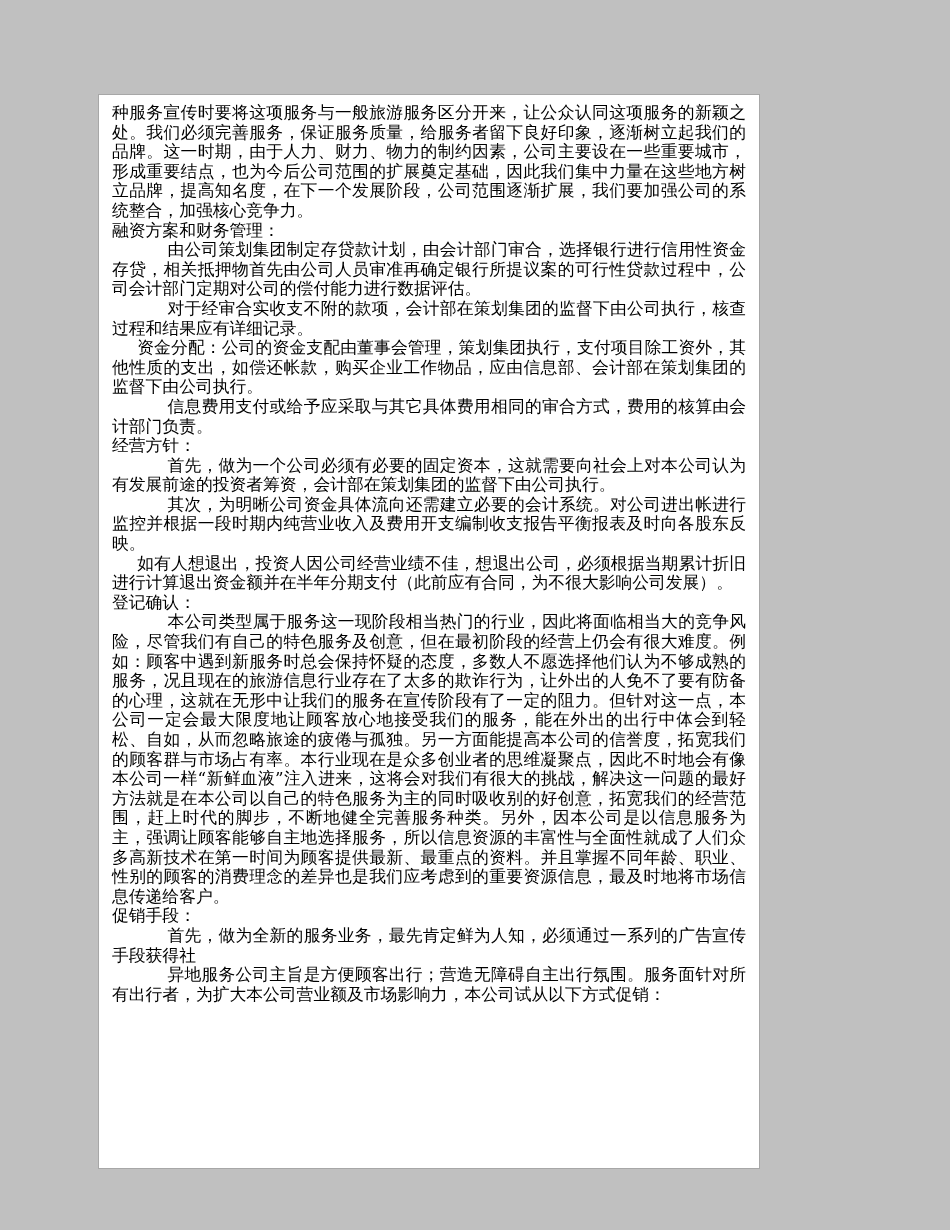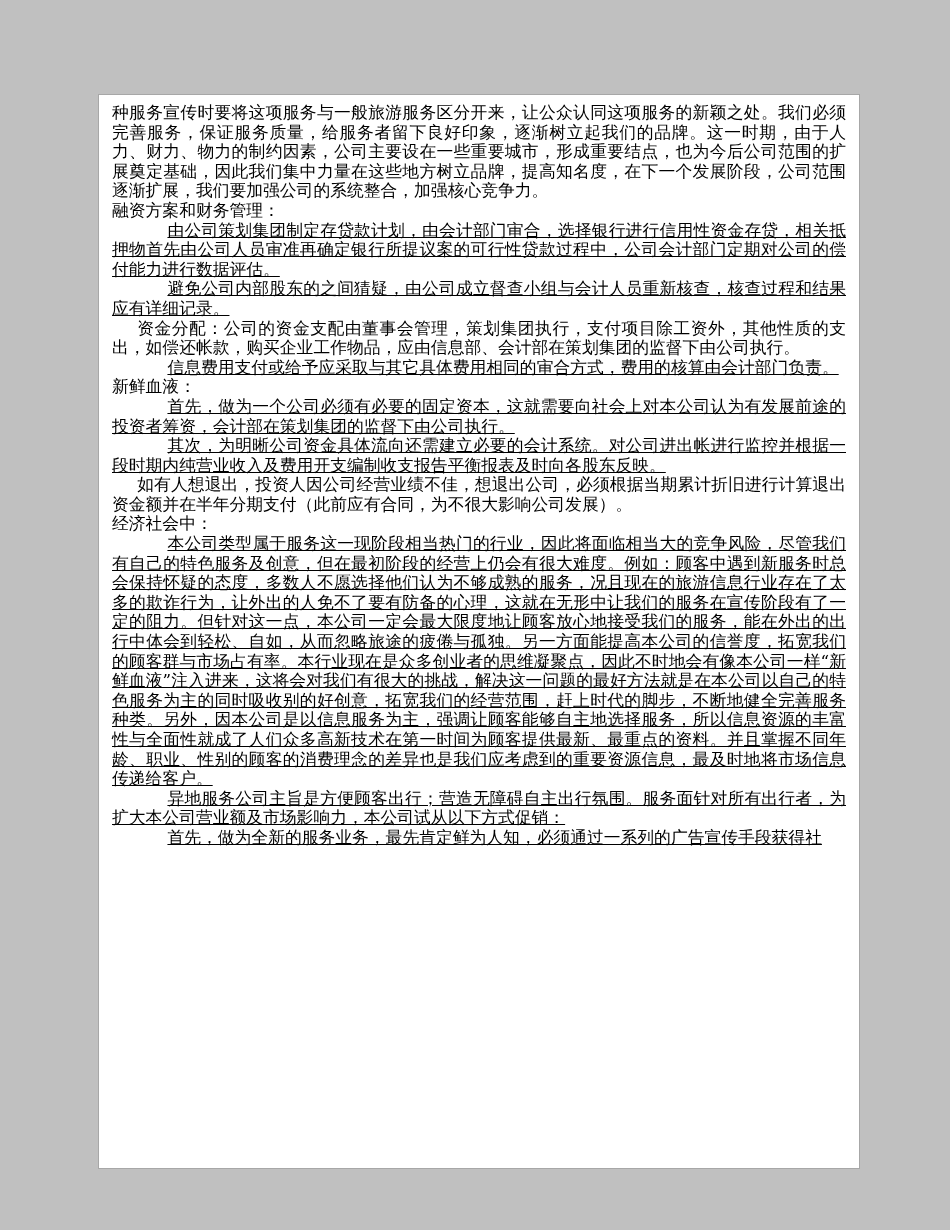--- a/index.html
+++ b/index.html
@@ -17,58 +17,59 @@
     position: relative;
     width: 950px;
     height: 1230px;
     background: #c0c0c0;
     overflow: hidden;
   }
   .page {
     position: absolute;
     left: 99px;
     top: 95px;
-    width: 760px;
+    width: 660px;
     height: 1073px;
     background: #ffffff;
     padding: 8px 13px 0 13px;
     overflow: hidden;
     box-shadow: 0 0 0 1px rgba(120,120,120,0.35);
   }
   .para {
     font-size: 16.8px;
     line-height: 19.6px;
     color: #000000;
     text-align: justify;
     text-justify: inter-ideograph;
     word-break: break-all;
   }
   .heading {
     font-weight: normal;
     text-indent: 0;
   }
   .flush   { text-indent: 0; }
-  .ind-lg  { text-indent: 3.3em; text-decoration: underline; }
+  .ind-lg  { text-indent: 3.3em; }
   .ind-sm  { text-indent: 1.5em; }
 </style>
 </head>
 <body>
 
 <div class="canvas">
   <div class="page">
 
     <p class="para flush">种服务宣传时要将这项服务与一般旅游服务区分开来，让公众认同这项服务的新颖之处。我们必须完善服务，保证服务质量，给服务者留下良好印象，逐渐树立起我们的品牌。这一时期，由于人力、财力、物力的制约因素，公司主要设在一些重要城市，形成重要结点，也为今后公司范围的扩展奠定基础，因此我们集中力量在这些地方树立品牌，提高知名度，在下一个发展阶段，公司范围逐渐扩展，我们要加强公司的系统整合，加强核心竞争力。</p>
     <p class="para heading">融资方案和财务管理：</p>
     <p class="para ind-lg">由公司策划集团制定存贷款计划，由会计部门审合，选择银行进行信用性资金存贷，相关抵押物首先由公司人员审准再确定银行所提议案的可行性贷款过程中，公司会计部门定期对公司的偿付能力进行数据评估。</p>
-    <p class="para ind-lg">避免公司内部股东的之间猜疑，由公司成立督查小组与会计人员重新核查，核查过程和结果应有详细记录。</p>
+    <p class="para ind-lg">对于经审合实收支不附的款项，会计部在策划集团的监督下由公司执行，核查过程和结果应有详细记录。</p>
     <p class="para ind-sm">资金分配：公司的资金支配由董事会管理，策划集团执行，支付项目除工资外，其他性质的支出，如偿还帐款，购买企业工作物品，应由信息部、会计部在策划集团的监督下由公司执行。</p>
     <p class="para ind-lg">信息费用支付或给予应采取与其它具体费用相同的审合方式，费用的核算由会计部门负责。</p>
-    <p class="para heading">新鲜血液：</p>
+    <p class="para heading">经营方针：</p>
     <p class="para ind-lg">首先，做为一个公司必须有必要的固定资本，这就需要向社会上对本公司认为有发展前途的投资者筹资，会计部在策划集团的监督下由公司执行。</p>
     <p class="para ind-lg">其次，为明晰公司资金具体流向还需建立必要的会计系统。对公司进出帐进行监控并根据一段时期内纯营业收入及费用开支编制收支报告平衡报表及时向各股东反映。</p>
     <p class="para ind-sm">如有人想退出，投资人因公司经营业绩不佳，想退出公司，必须根据当期累计折旧进行计算退出资金额并在半年分期支付（此前应有合同，为不很大影响公司发展）。</p>
-    <p class="para heading">经济社会中：</p>
+    <p class="para heading">登记确认：</p>
     <p class="para ind-lg">本公司类型属于服务这一现阶段相当热门的行业，因此将面临相当大的竞争风险，尽管我们有自己的特色服务及创意，但在最初阶段的经营上仍会有很大难度。例如：顾客中遇到新服务时总会保持怀疑的态度，多数人不愿选择他们认为不够成熟的服务，况且现在的旅游信息行业存在了太多的欺诈行为，让外出的人免不了要有防备的心理，这就在无形中让我们的服务在宣传阶段有了一定的阻力。但针对这一点，本公司一定会最大限度地让顾客放心地接受我们的服务，能在外出的出行中体会到轻松、自如，从而忽略旅途的疲倦与孤独。另一方面能提高本公司的信誉度，拓宽我们的顾客群与市场占有率。本行业现在是众多创业者的思维凝聚点，因此不时地会有像本公司一样“新鲜血液”注入进来，这将会对我们有很大的挑战，解决这一问题的最好方法就是在本公司以自己的特色服务为主的同时吸收别的好创意，拓宽我们的经营范围，赶上时代的脚步，不断地健全完善服务种类。另外，因本公司是以信息服务为主，强调让顾客能够自主地选择服务，所以信息资源的丰富性与全面性就成了人们众多高新技术在第一时间为顾客提供最新、最重点的资料。并且掌握不同年龄、职业、性别的顾客的消费理念的差异也是我们应考虑到的重要资源信息，最及时地将市场信息传递给客户。</p>
+    <p class="para heading">促销手段：</p>
+    <p class="para ind-lg">首先，做为全新的服务业务，最先肯定鲜为人知，必须通过一系列的广告宣传手段获得社</p>
     <p class="para ind-lg">异地服务公司主旨是方便顾客出行；营造无障碍自主出行氛围。服务面针对所有出行者，为扩大本公司营业额及市场影响力，本公司试从以下方式促销：</p>
-    <p class="para ind-lg">首先，做为全新的服务业务，最先肯定鲜为人知，必须通过一系列的广告宣传手段获得社</p>
 
   </div>
 </div>
 
 </body></html>

